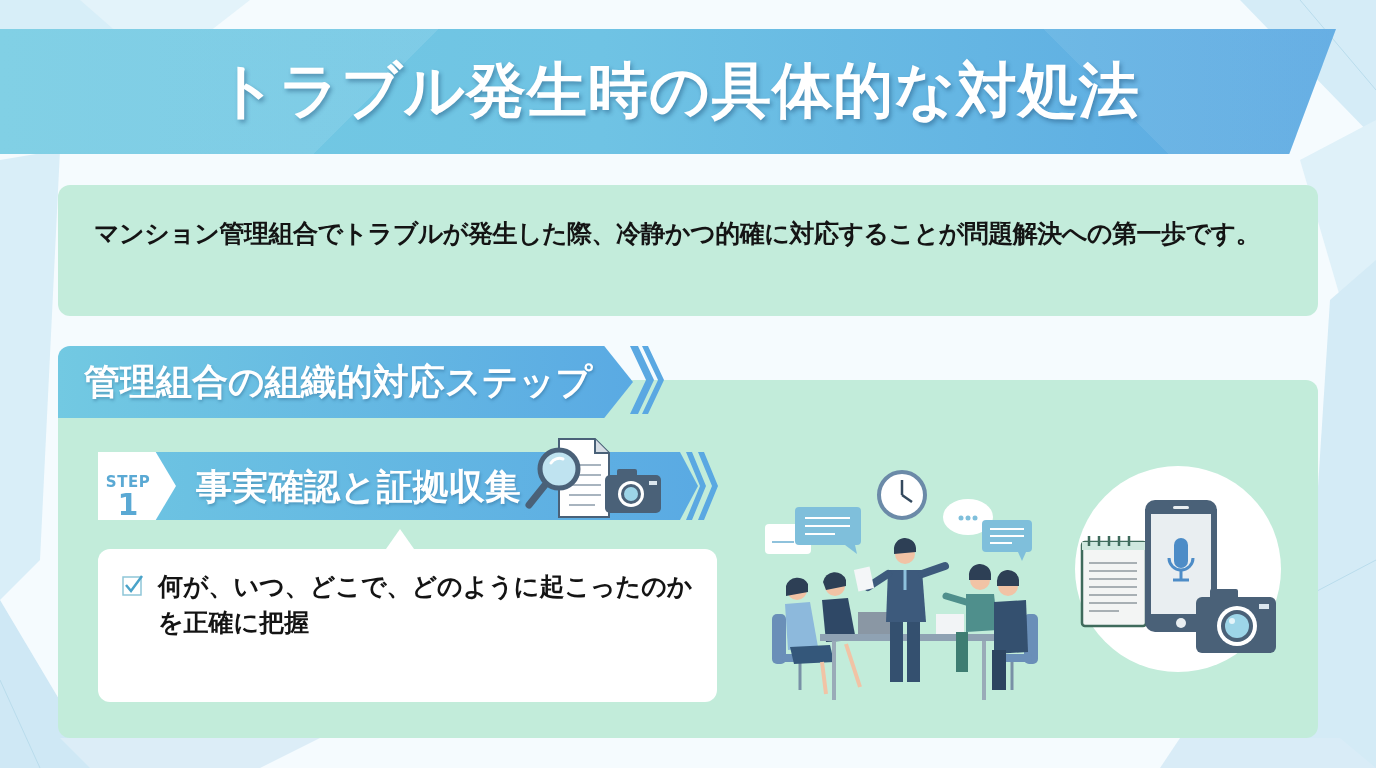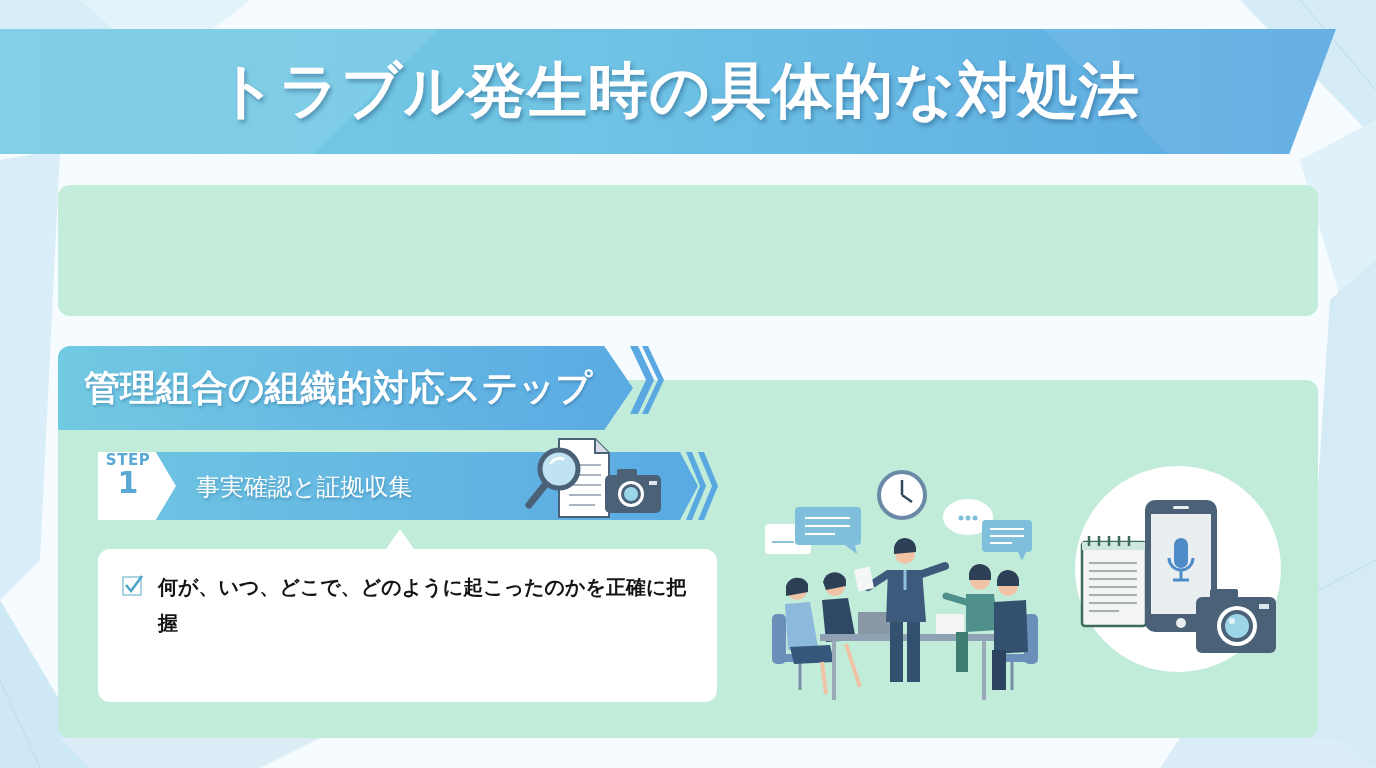--- a/index.html
+++ b/index.html
@@ -36,21 +36,21 @@
   }
   .intro-line {
     font-size: 25px; font-weight: bold; color: #141414; line-height: 38px;
     white-space: nowrap; letter-spacing: -0.5px;
   }
   .main-panel {
     position: absolute; left: 58px; top: 380px; width: 1260px; height: 358px;
     background: #c2ecda; border-radius: 12px; z-index: 2;
   }
   .section-header {
-    position: absolute; left: 58px; top: 346px; width: 575px; height: 84px;
+    position: absolute; left: 58px; top: 346px; width: 575px; height: 72px;
     background: linear-gradient(90deg, #72c9e2 0%, #5aaae3 100%);
     border-radius: 12px 0 0 0;
     clip-path: polygon(0 0, 95% 0, 100% 50%, 95% 100%, 0 100%);
     z-index: 3; display: flex; align-items: center; padding-left: 26px;
   }
   .section-title {
     color: #fff; font-weight: bold; font-size: 36px;
     text-shadow: 1px 2px 3px rgba(30,80,120,0.35);
   }
   .section-chevron {
@@ -59,45 +59,45 @@
   .step-banner {
     position: absolute; left: 98px; top: 452px; width: 600px; height: 68px;
     background: linear-gradient(90deg, #6ec5e2 0%, #5aaae3 100%);
     clip-path: polygon(0 0, 97% 0, 100% 50%, 97% 100%, 0 100%);
     z-index: 4;
   }
   .step-tab {
     position: absolute; left: 98px; top: 452px; width: 78px; height: 68px;
     background: #fff; z-index: 5;
     clip-path: polygon(0 0, 74% 0, 100% 50%, 74% 100%, 0 100%);
-    display: flex; flex-direction: column; align-items: center; justify-content: flex-start;
+    display: flex; flex-direction: column; align-items: center; justify-content: flex-end;
     padding-right: 18px;
   }
   .step-label { color: #5aa9d4; font-weight: bold; font-size: 15px; line-height: 16px; letter-spacing: 0.5px; }
   .step-num { color: #5aa9d4; font-weight: bold; font-size: 30px; line-height: 30px; }
   .step-title {
     position: absolute; left: 196px; top: 460px; height: 54px; z-index: 5;
-    color: #fff; font-weight: normal; font-size: 24px; line-height: 54px;
+    color: #fff; font-weight: bold; font-size: 36px; line-height: 54px;
     text-shadow: 1px 2px 3px rgba(30,80,120,0.35);
   }
   .step-chevron { position: absolute; left: 686px; top: 452px; width: 32px; height: 68px; z-index: 4; }
   .step-icon { position: absolute; left: 525px; top: 437px; width: 140px; height: 82px; z-index: 6; }
   .bullet-card {
     position: absolute; left: 98px; top: 549px; width: 619px; height: 153px;
     background: #fff; border-radius: 12px; z-index: 4;
     padding: 20px 0 0 24px;
   }
   .bullet-card::before {
     content: ""; position: absolute; left: 288px; top: -20px;
     border-left: 14px solid transparent; border-right: 14px solid transparent;
     border-bottom: 20px solid #fff;
   }
   .bullet { display: flex; align-items: flex-start; margin-bottom: 4px; }
   .check { width: 22px; height: 22px; margin-top: 5px; margin-right: 14px; flex-shrink: 0; }
-  .bullet-text { font-size: 20px; font-weight: bold; color: #141414; line-height: 36px; width: 540px; }
+  .bullet-text { font-size: 25px; font-weight: bold; color: #141414; line-height: 36px; width: 540px; }
   .meeting { position: absolute; left: 760px; top: 462px; width: 290px; height: 245px; z-index: 4; }
   .tools-circle {
     position: absolute; left: 1075px; top: 466px; width: 206px; height: 206px;
     border-radius: 50%; background: #fff; z-index: 4;
   }
   .tools { position: absolute; left: 1075px; top: 466px; width: 206px; height: 206px; z-index: 5; }
 </style>
 </head>
 <body>
 
@@ -115,20 +115,21 @@
   <line x1="1300" y1="0" x2="1376" y2="90" stroke="#b9dcec" stroke-width="1"></line>
   <line x1="1300" y1="600" x2="1376" y2="560" stroke="#b9dcec" stroke-width="1"></line>
   <line x1="40" y1="768" x2="0" y2="680" stroke="#b9dcec" stroke-width="1"></line>
 </svg>
 
 <div class="title-banner">
   <h1 class="title-text">トラブル発生時の具体的な対処法</h1>
 </div>
 
 <div class="intro-box">
+  <p class="intro-line">マンション管理組合でトラブルが発生した際、冷静かつ的確に対応することが問題解決への第一歩です。</p>
 </div>
 
 <div class="main-panel"></div>
 
 <div class="section-header">
   <h2 class="section-title">管理組合の組織的対応ステップ</h2>
 </div>
 <svg class="section-chevron" viewBox="0 0 40 68">
   <polygon points="4,0 12,0 28,34 12,68 4,68 20,34" fill="#5aa8e2"></polygon>
   <polygon points="16,0 22,0 38,34 22,68 16,68 32,34" fill="#5aa8e2"></polygon>

